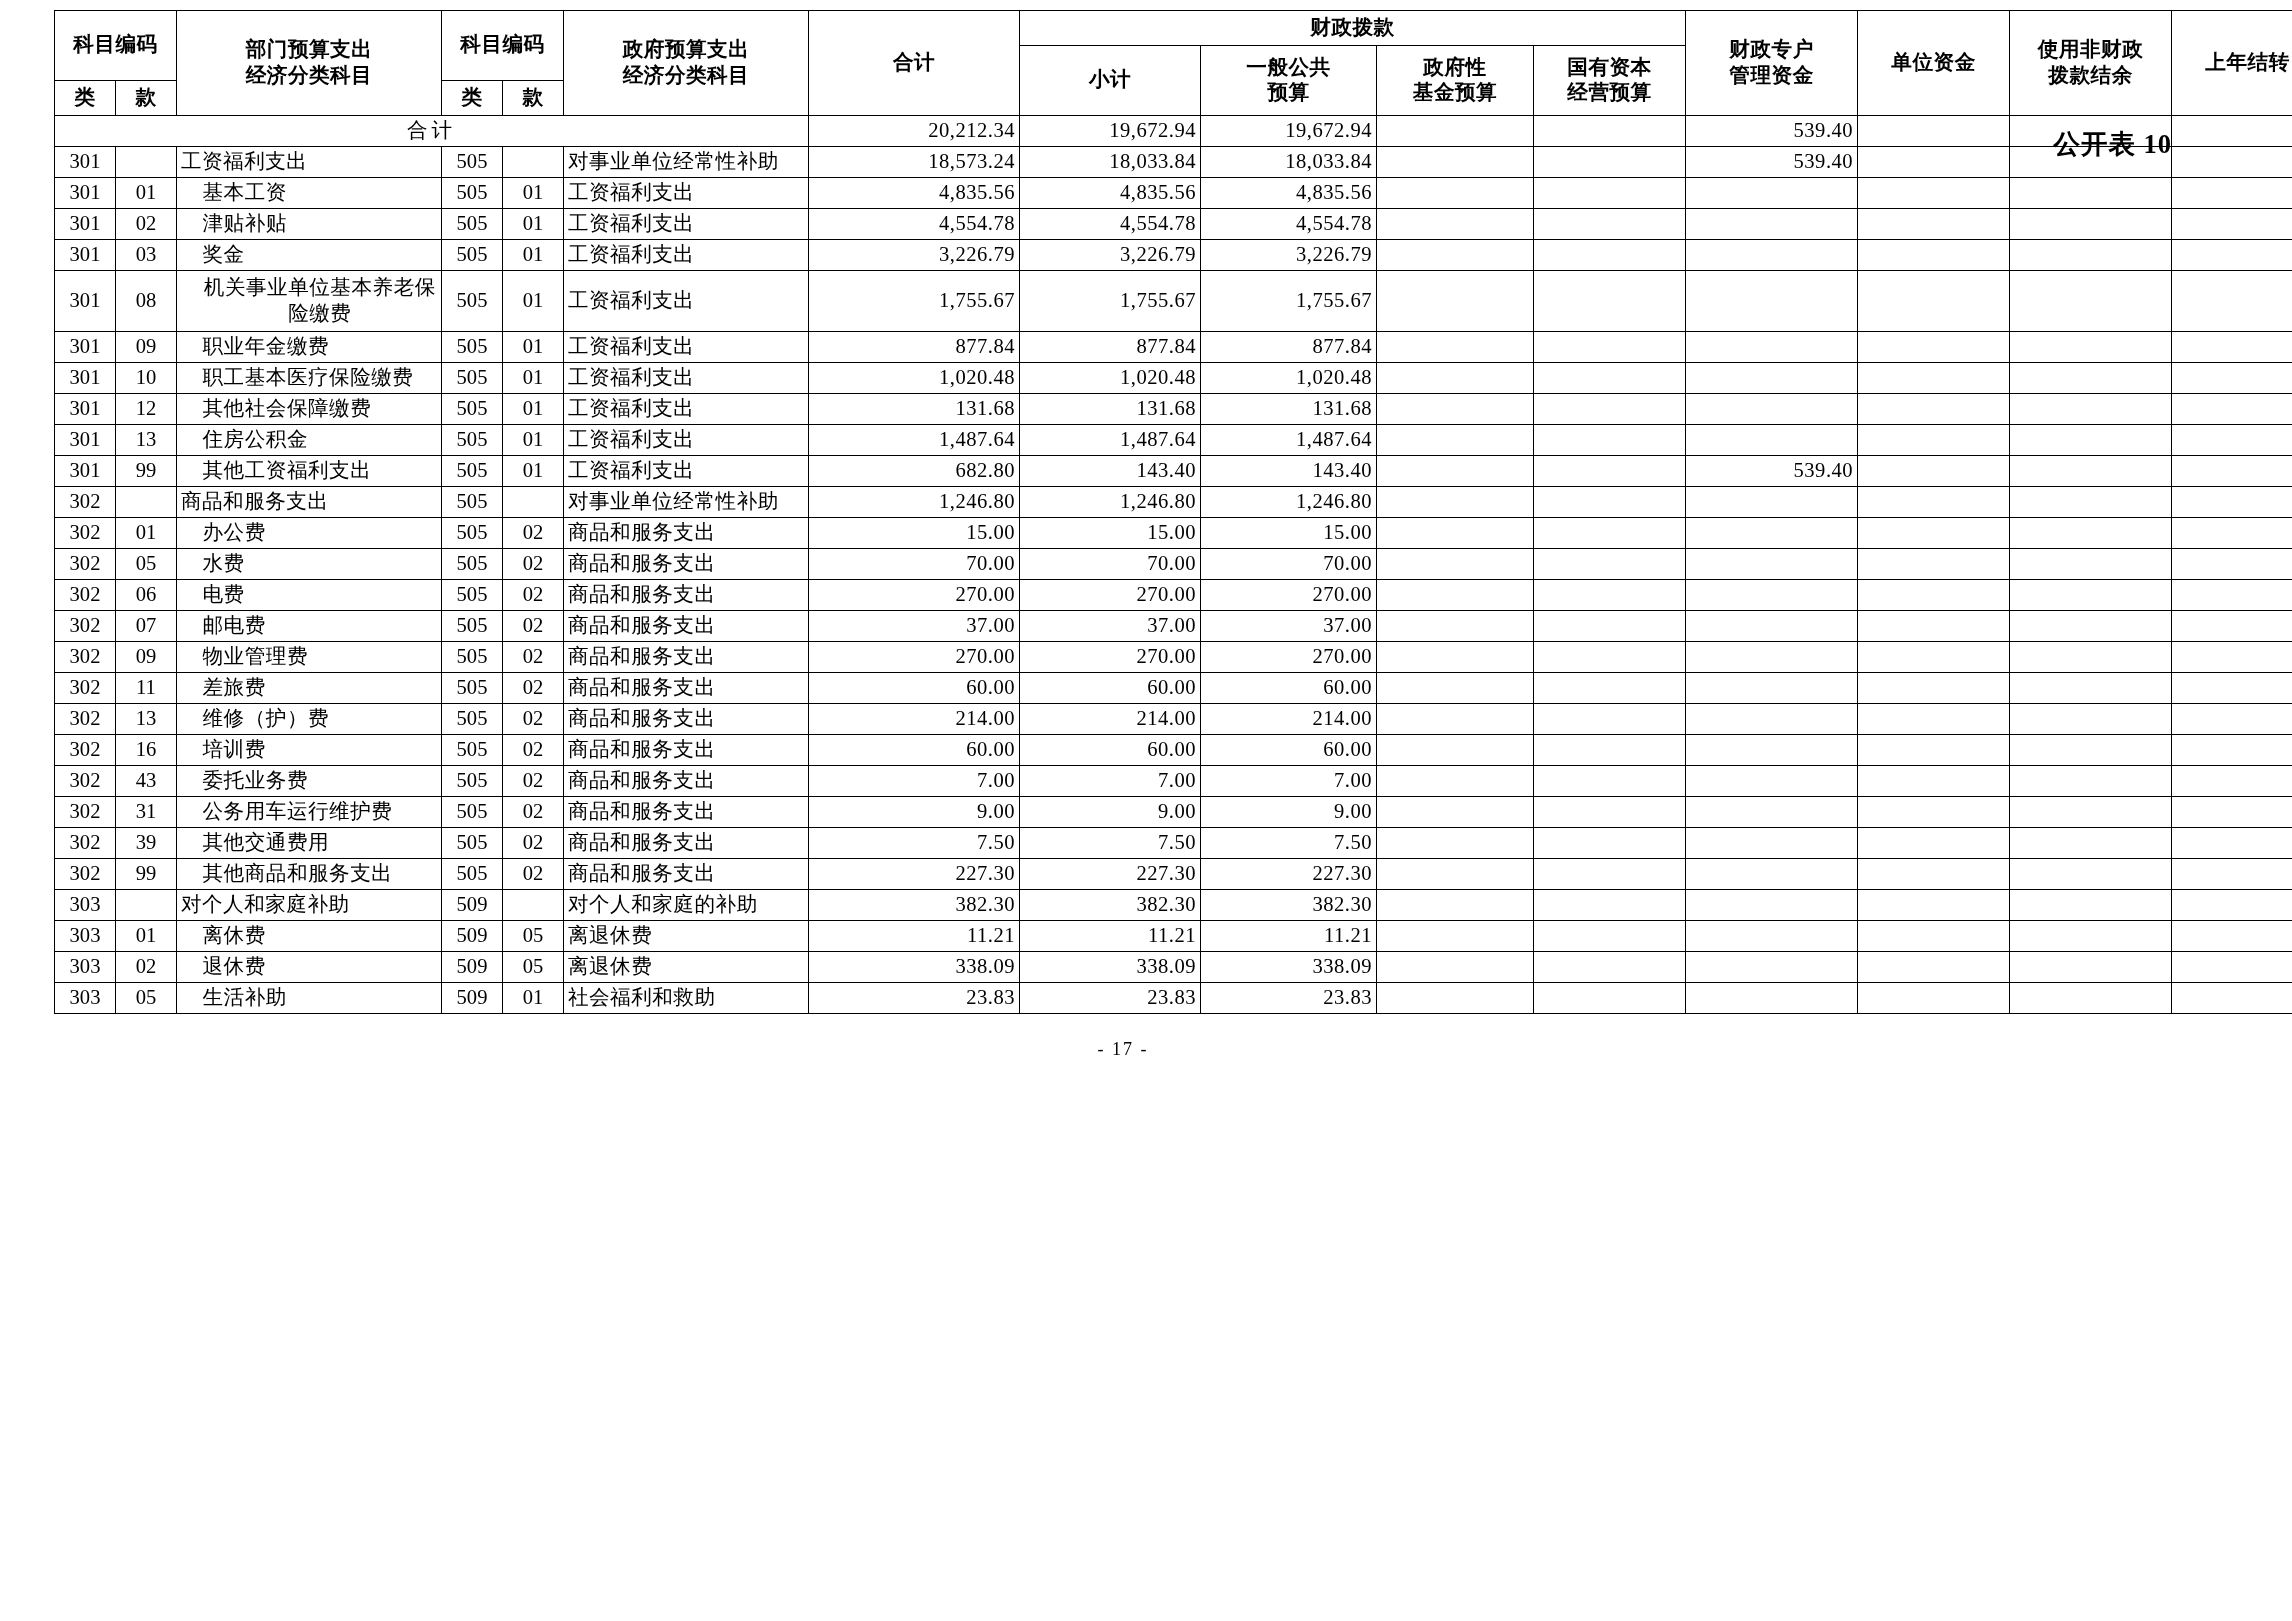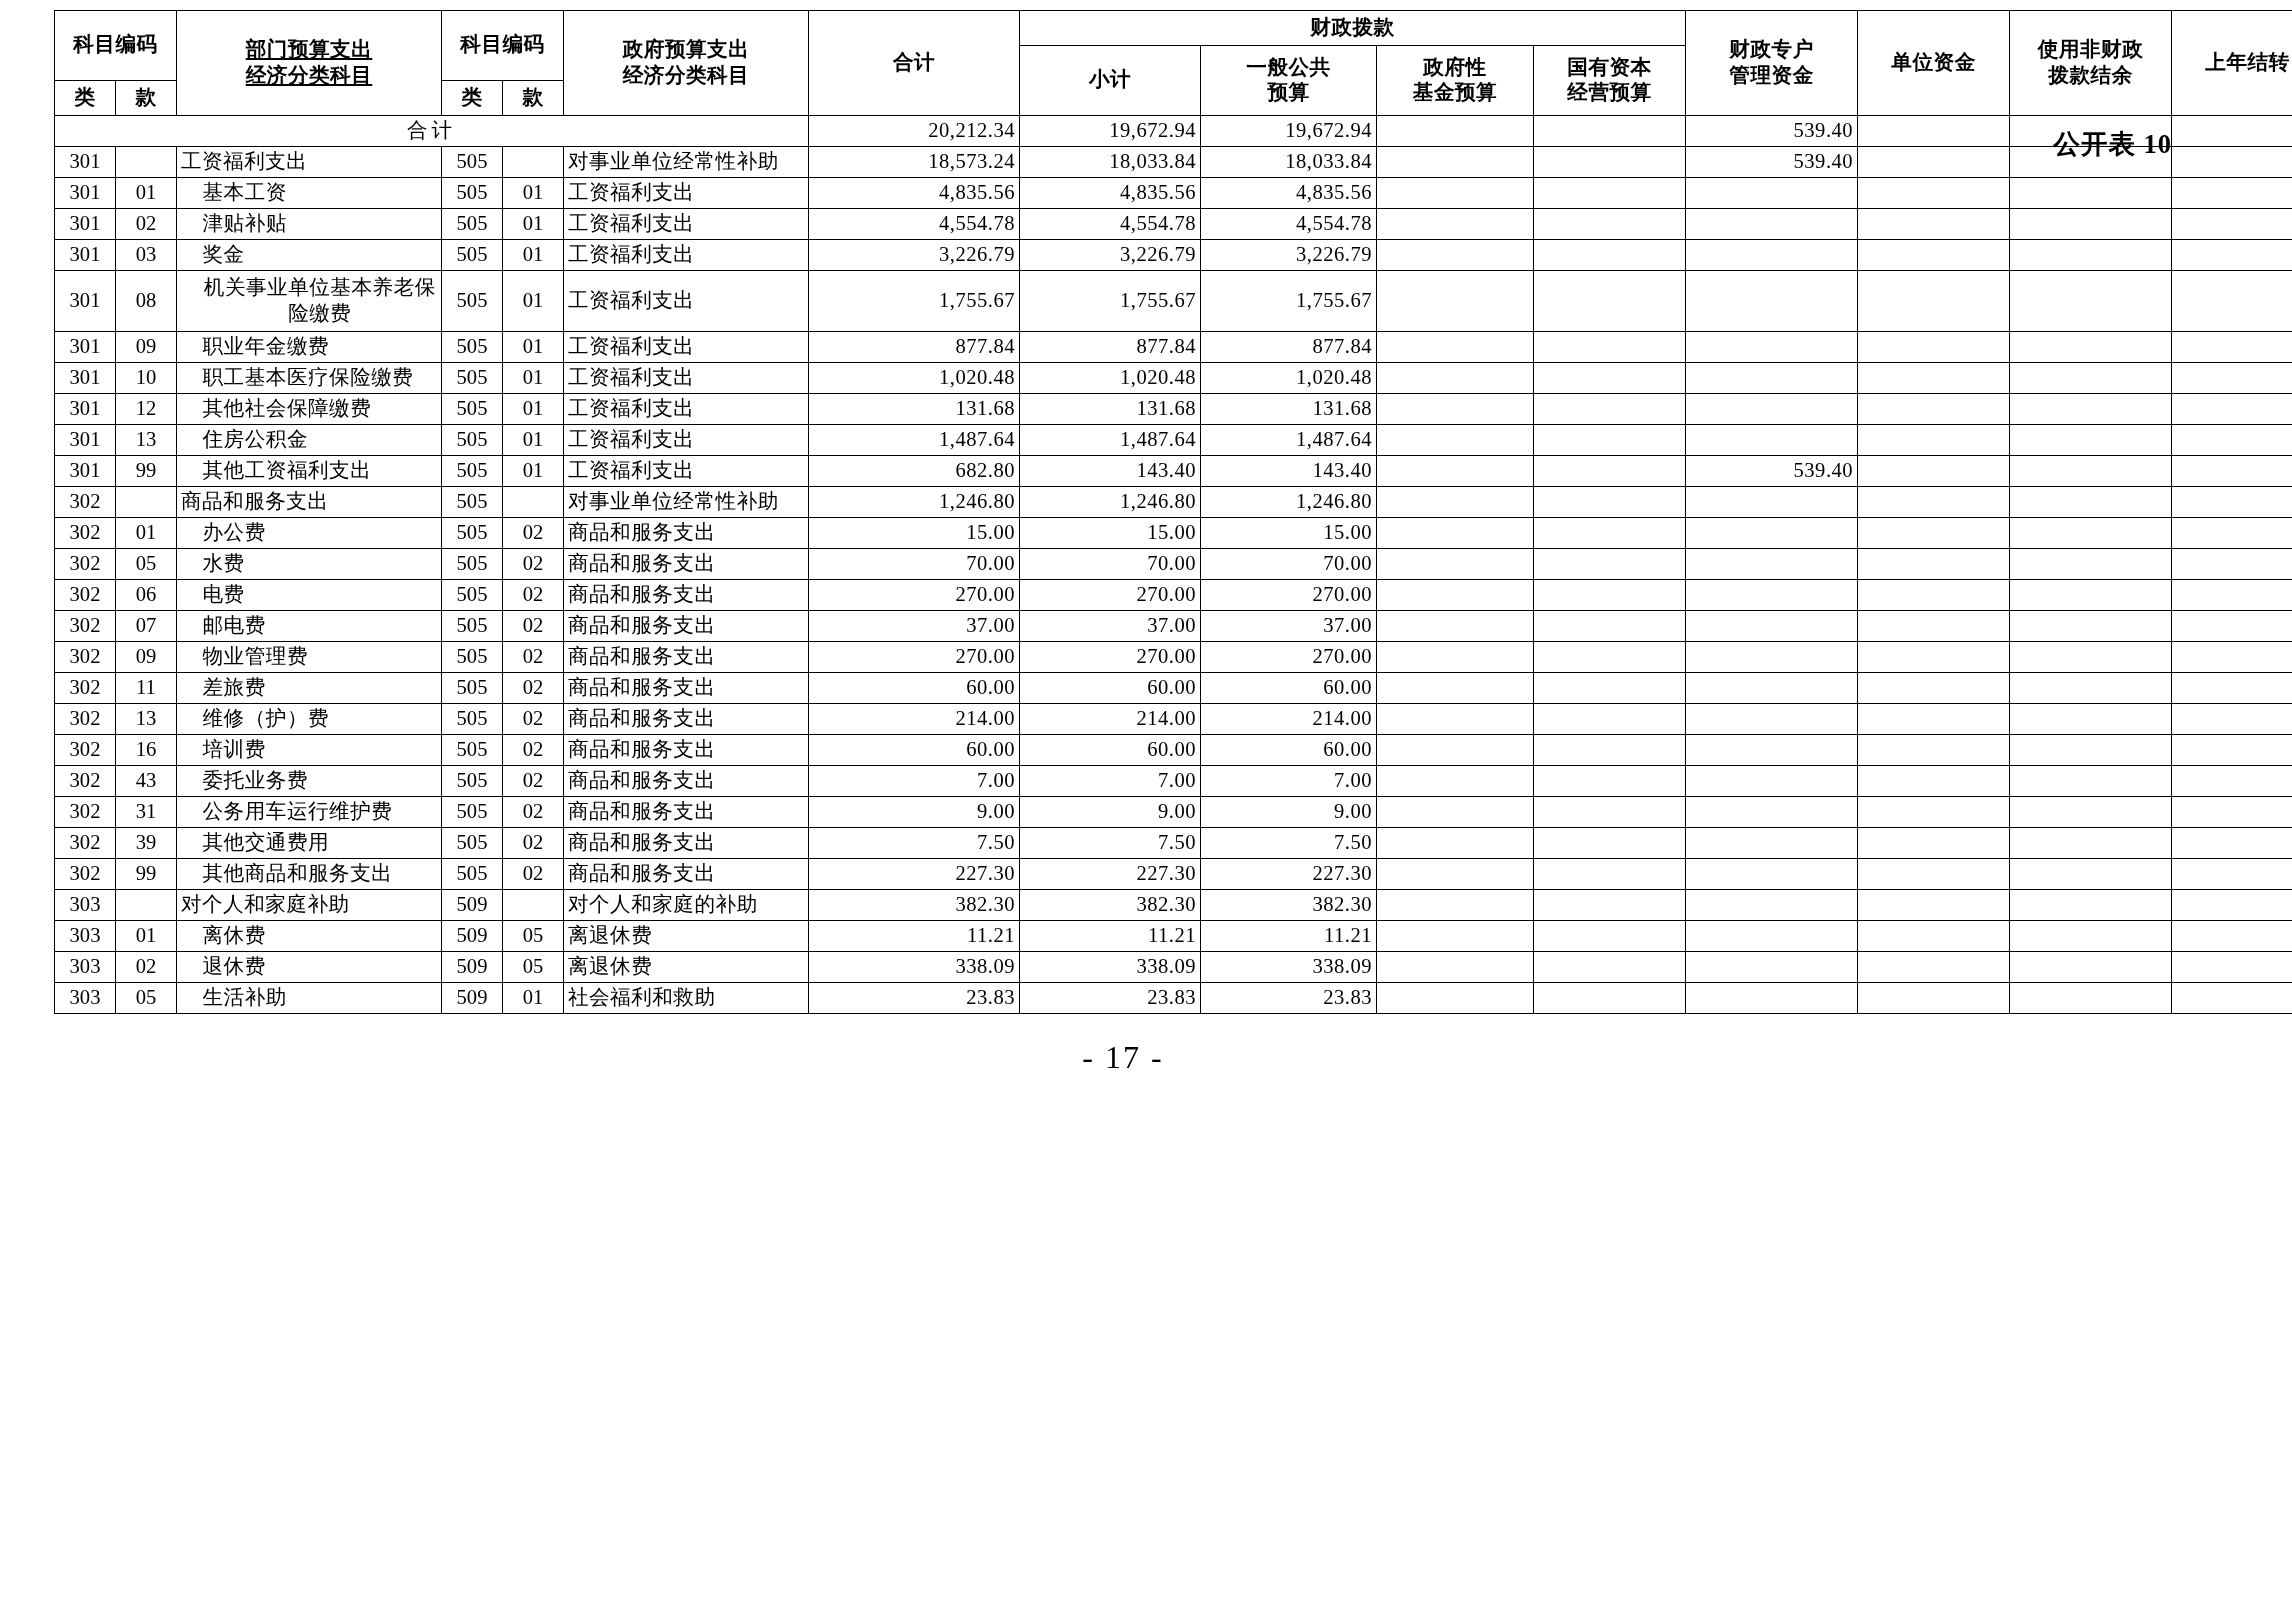--- a/index.html
+++ b/index.html
@@ -87,21 +87,21 @@
   }
   td.total-label {
     text-align: center;
     letter-spacing: 3.9px;
   }
   tr.two-line td { height: 61px; }
   td.name.wrap { white-space: normal; text-align: center; }
 
   .page-number {
     text-align: center;
-    font-size: 32px;
+    font-size: 18px;
     margin-top: 25.5px;
     letter-spacing: 2px;
   }
   col.c-lei { width: 61px; }
   col.c-kuan { width: 61px; }
   col.c-dept-name { width: 265px; }
   col.c-lei2 { width: 61px; }
   col.c-kuan2 { width: 61px; }
   col.c-gov-name { width: 245px; }
   col.c-heji { width: 211px; }
@@ -137,21 +137,21 @@
       <col class="c-zfx">
         <col class="c-gyzb">
         <col class="c-czzh">
       <col class="c-dwzj">
         <col class="c-feicz">
         <col class="c-jiezhuan">
     </colgroup>
     <thead>
       <tr class="hdr-tall">
         <th colspan="2" rowspan="2">科目编码</th>
-        <th rowspan="3" style="white-space:pre-line;text-decoration:underline;">部门预算支出
+        <th rowspan="3" style="white-space:pre-line;">部门预算支出
 经济分类科目</th>
         <th colspan="2" rowspan="2">科目编码</th>
         <th rowspan="3" style="white-space:pre-line;">政府预算支出
 经济分类科目</th>
         <th rowspan="3">合计</th>
         <th colspan="4">财政拨款</th>
         <th rowspan="3" style="white-space:pre-line;">财政专户
 管理资金</th>
         <th rowspan="3">单位资金</th>
         <th rowspan="3" style="white-space:pre-line;">使用非财政

